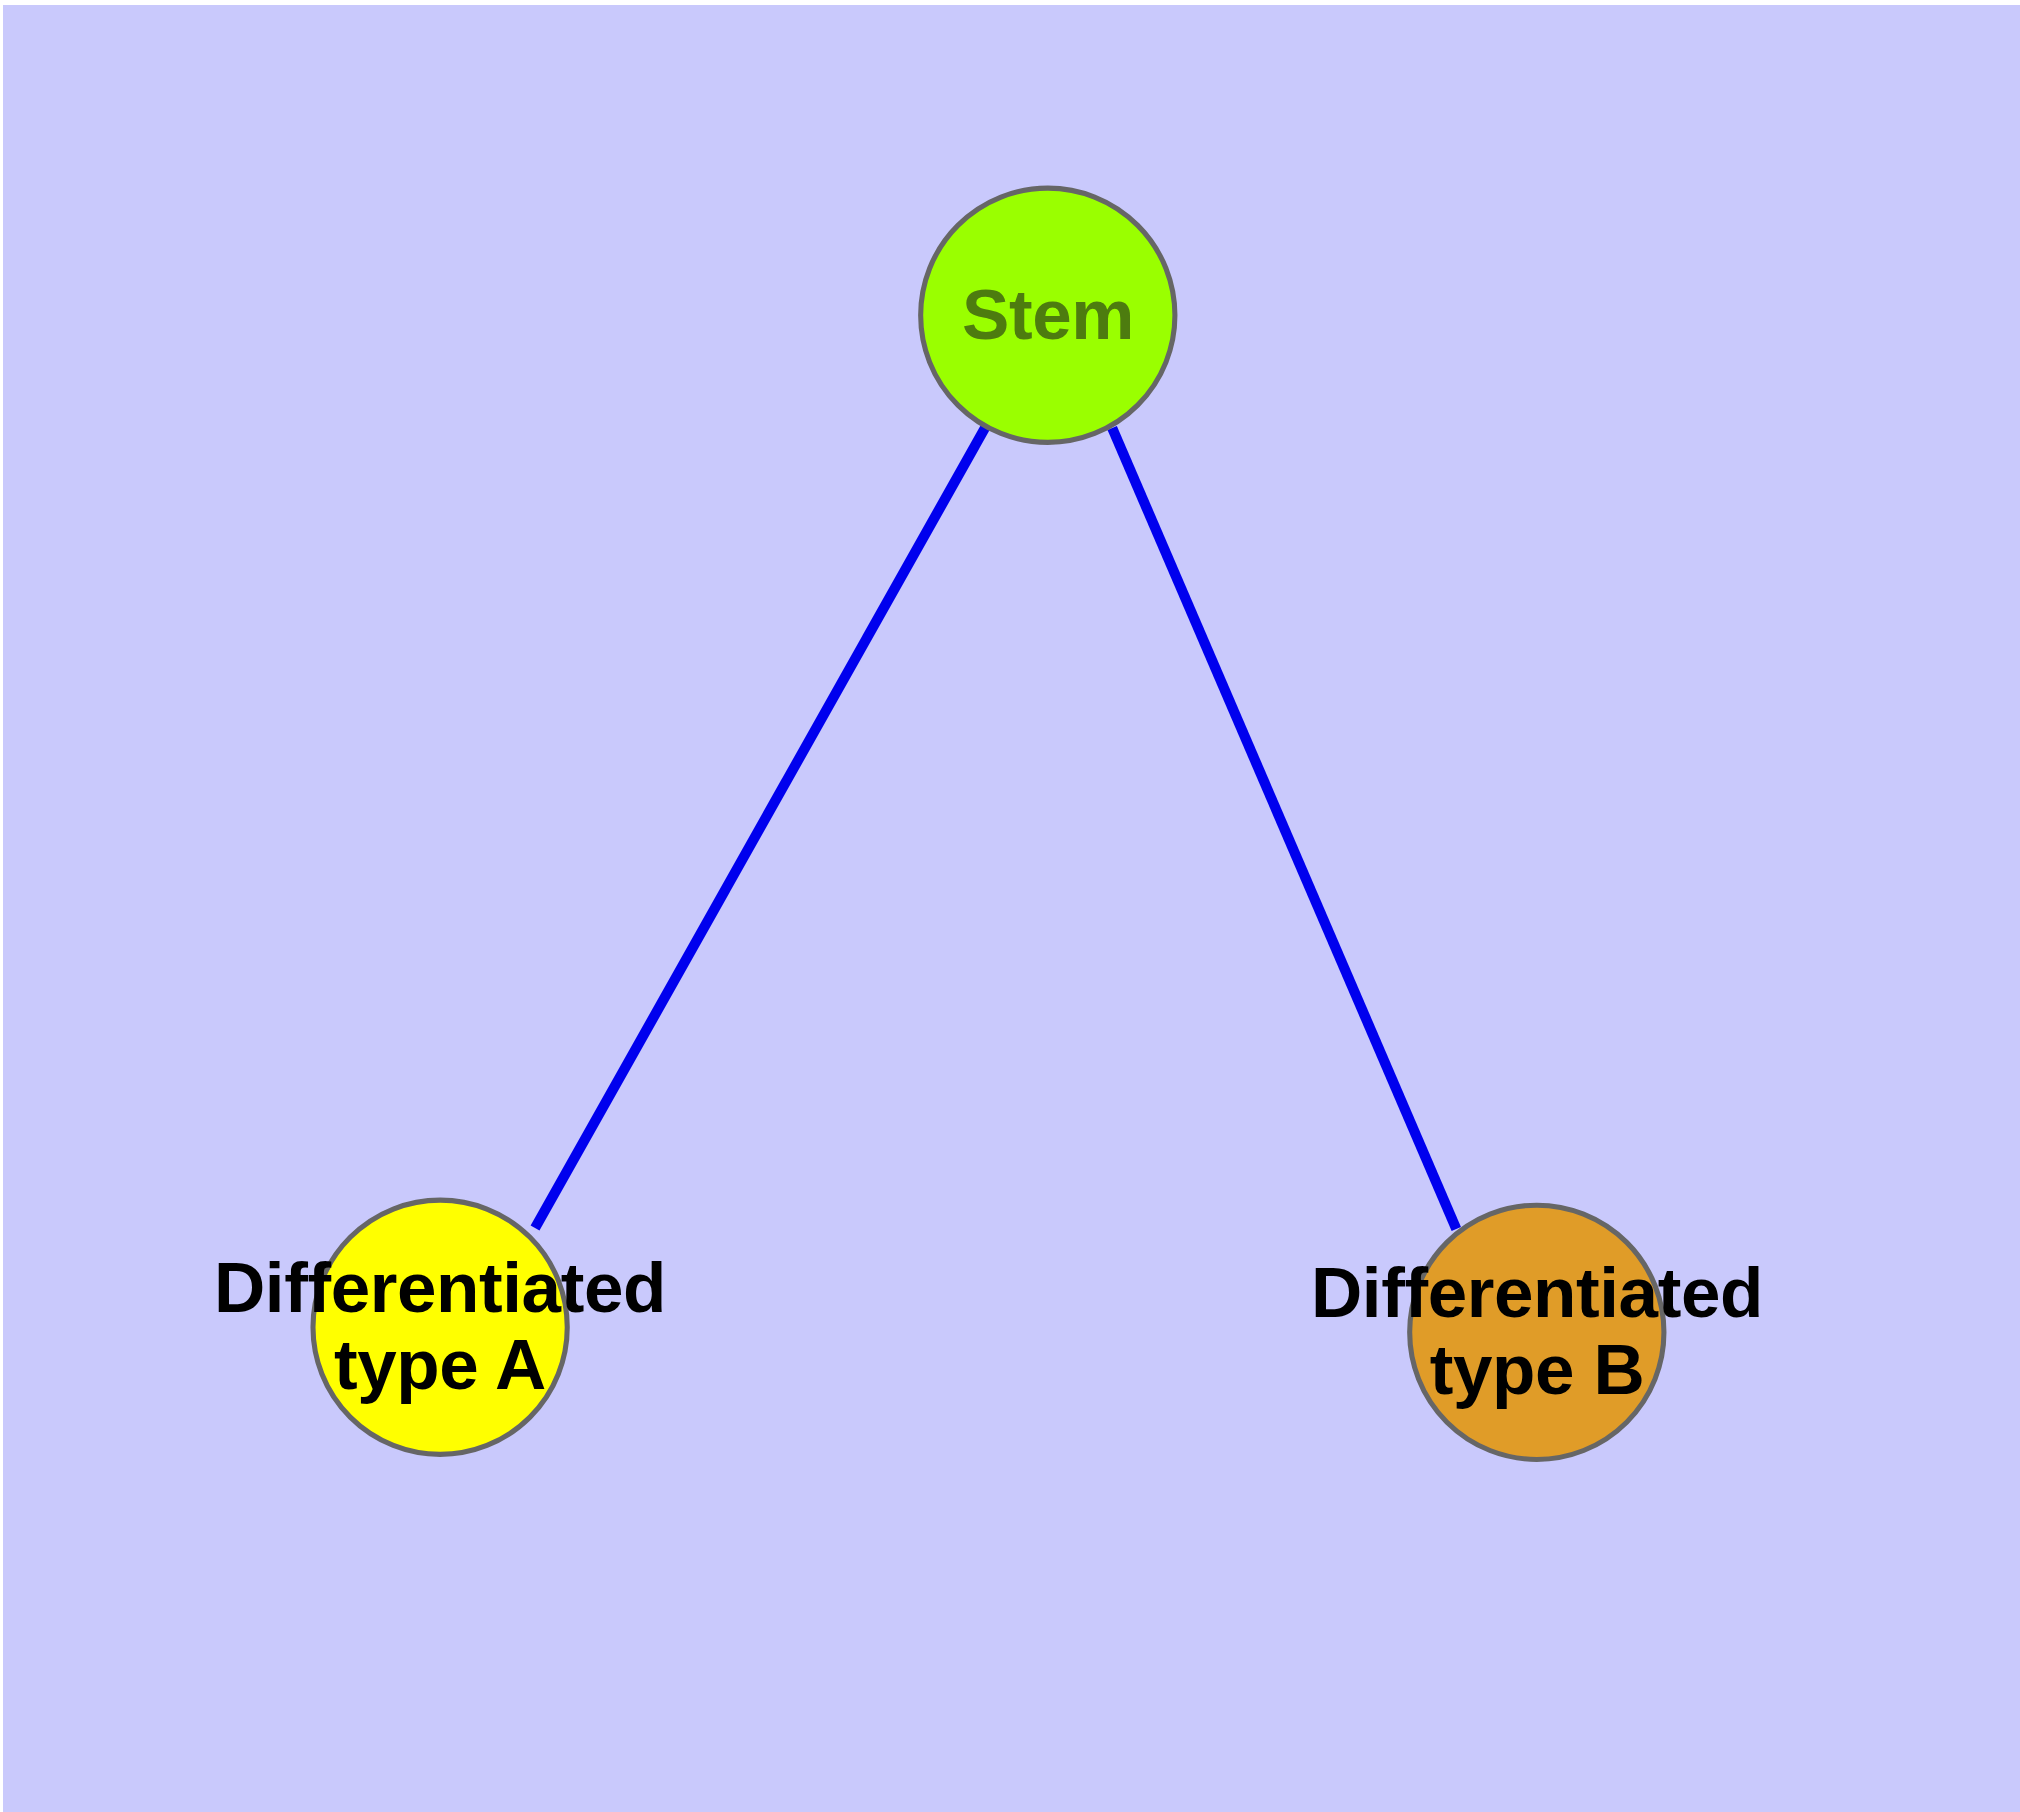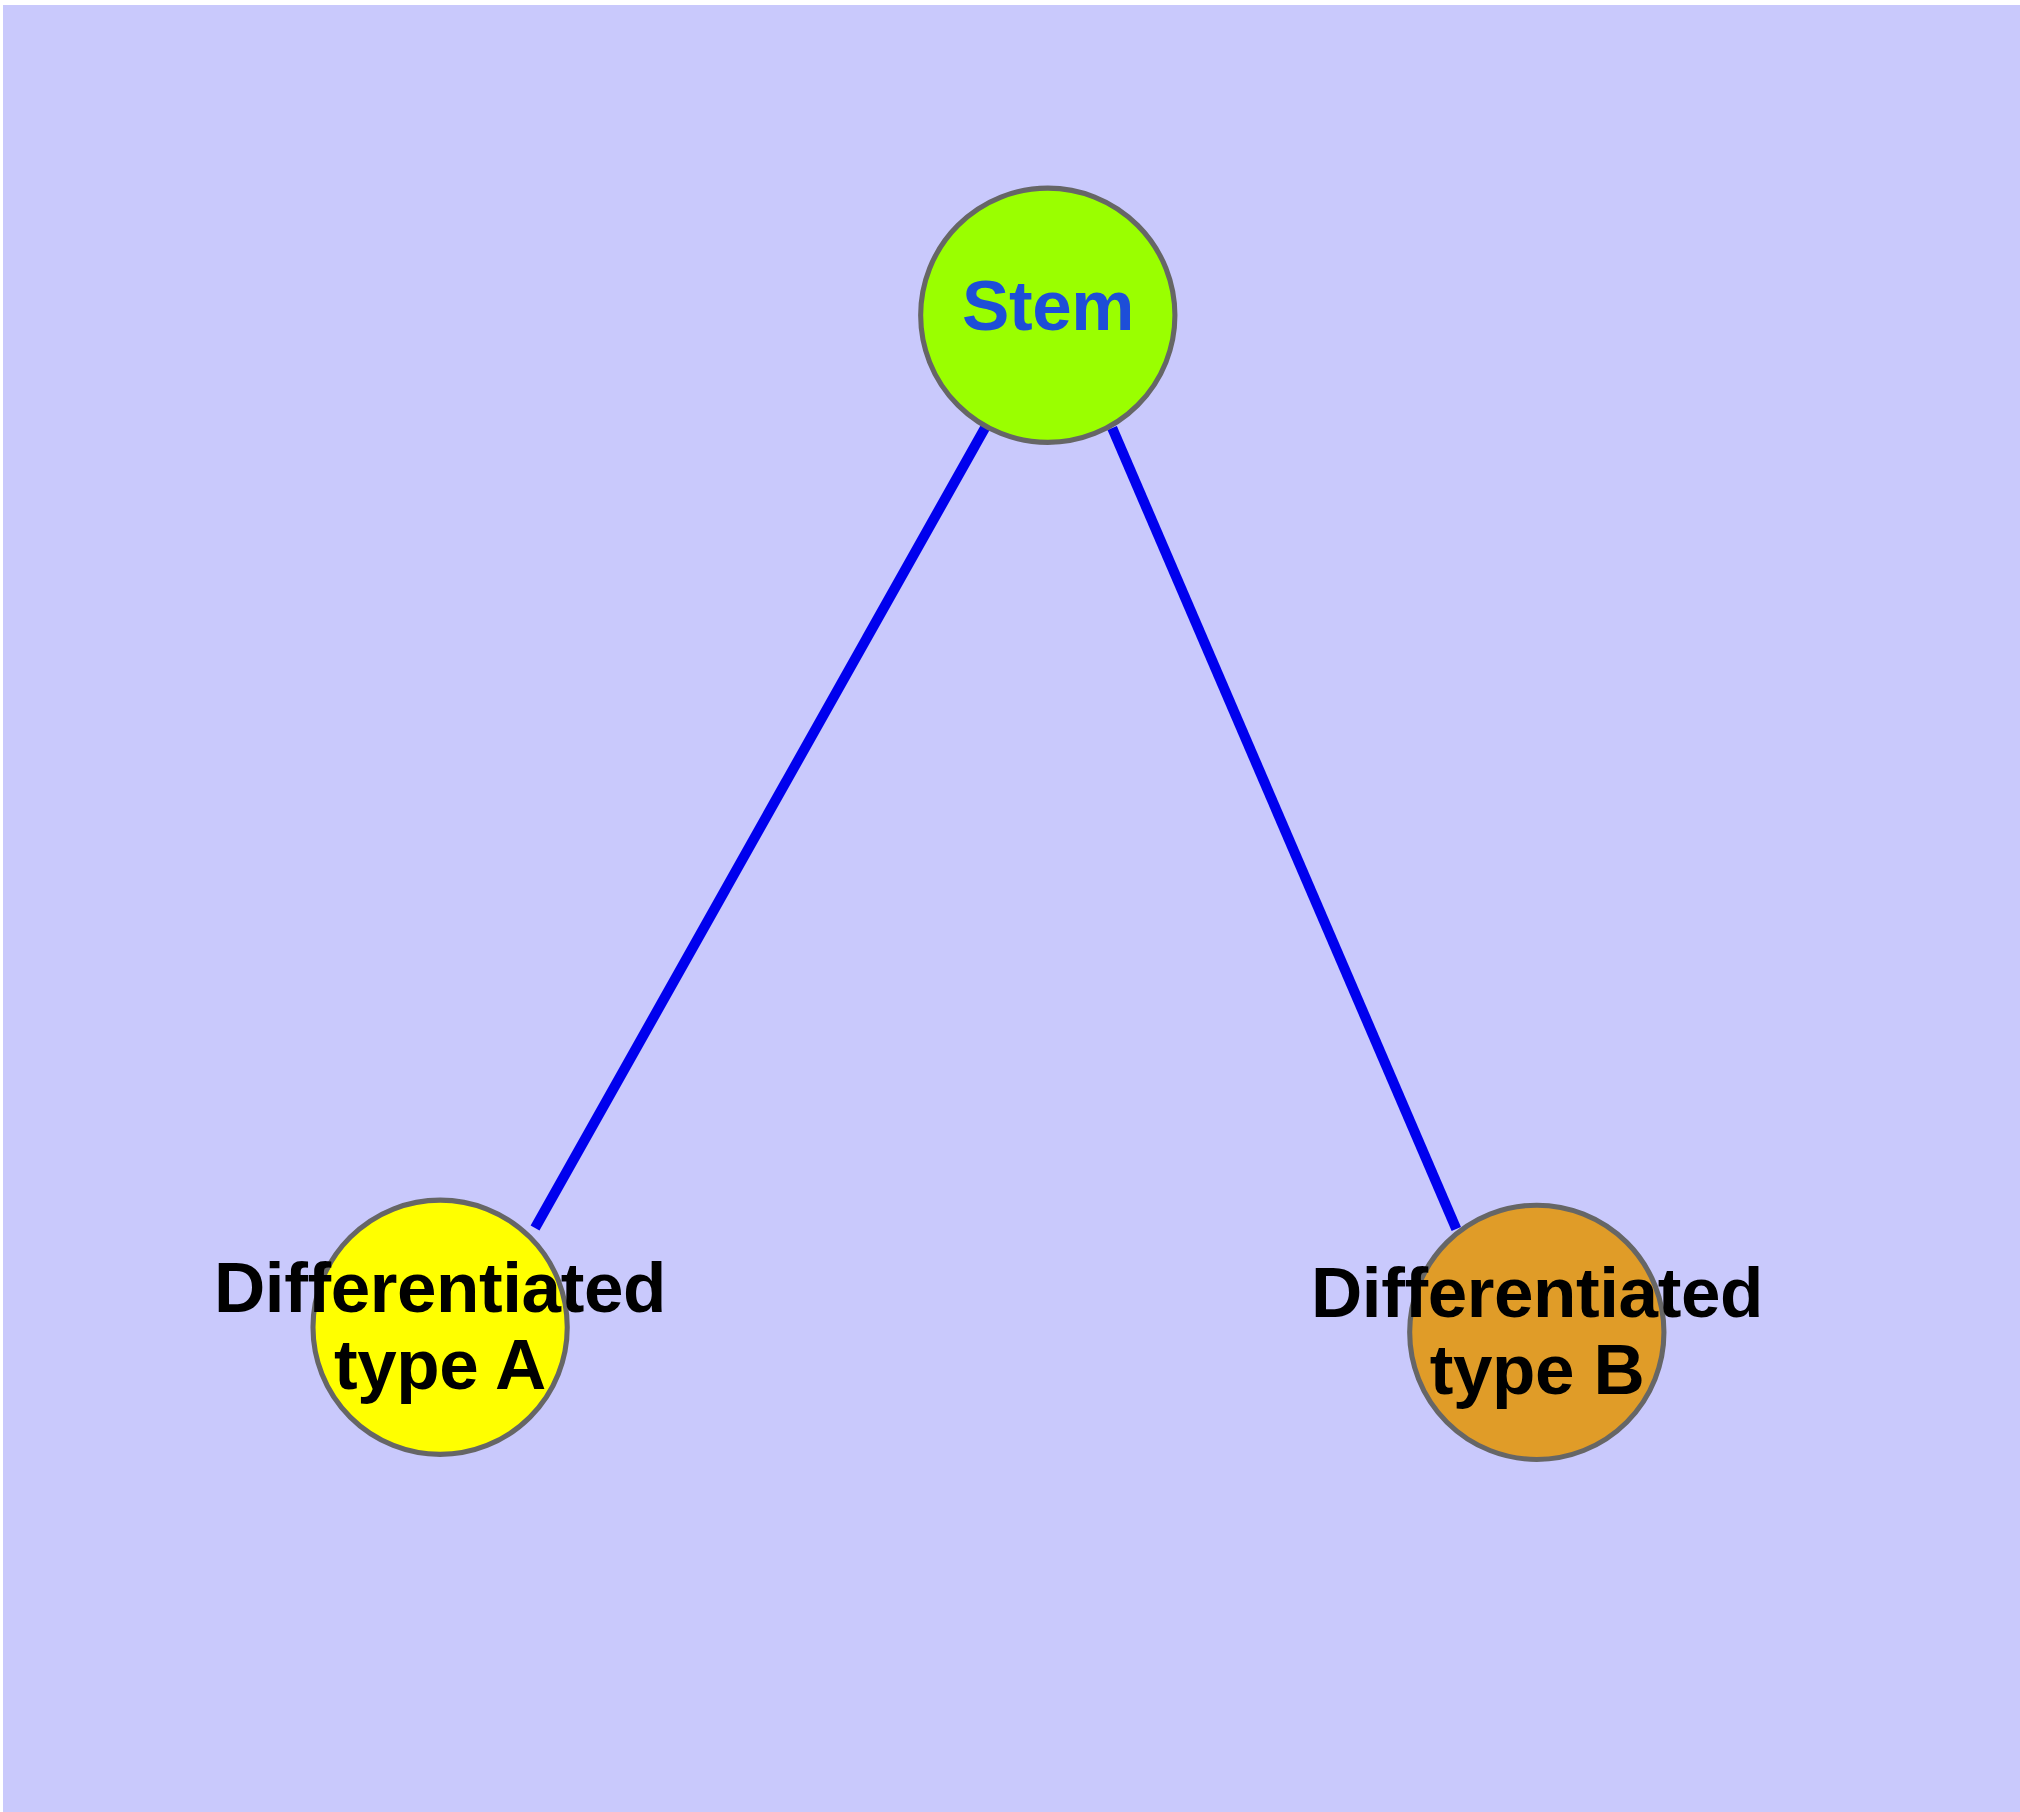--- a/index.html
+++ b/index.html
@@ -73,21 +73,21 @@
         <line x1="1163" y1="503" x2="631" y2="1449" stroke="#0000ee" stroke-width="12"></line>
         <line x1="1312" y1="505" x2="1718" y2="1450" stroke="#0000ee" stroke-width="12"></line>
       </g>
     <g id="nodes-group">
         <circle cx="1236" cy="372" r="150" fill="#9aff00" stroke="#666666" stroke-width="6"></circle>
         <circle cx="519" cy="1566" r="150" fill="#ffff00" stroke="#666666" stroke-width="6"></circle>
         <circle cx="1813" cy="1572" r="150" fill="#e09c28" stroke="#666666" stroke-width="6"></circle>
       </g>
   </svg>
 
-  <div class="node-label" id="label-stem" style="color: #1d4ed8; left: 1048px; top: 306px;">Stem</div>
+  <div class="node-label" id="label-stem" style="color: #4d7c0f; left: 1048px; top: 315px;">Stem</div>
 
   <div class="node-label" id="label-type-a" style="color: rgb(0, 0, 0); left: 440px; top: 1327px;">Differentiated
 type A</div>
 
   <div class="node-label" id="label-type-b" style="color: rgb(0, 0, 0); left: 1537px; top: 1332px;">Differentiated
 type B</div>
 
 </div>
 
 

